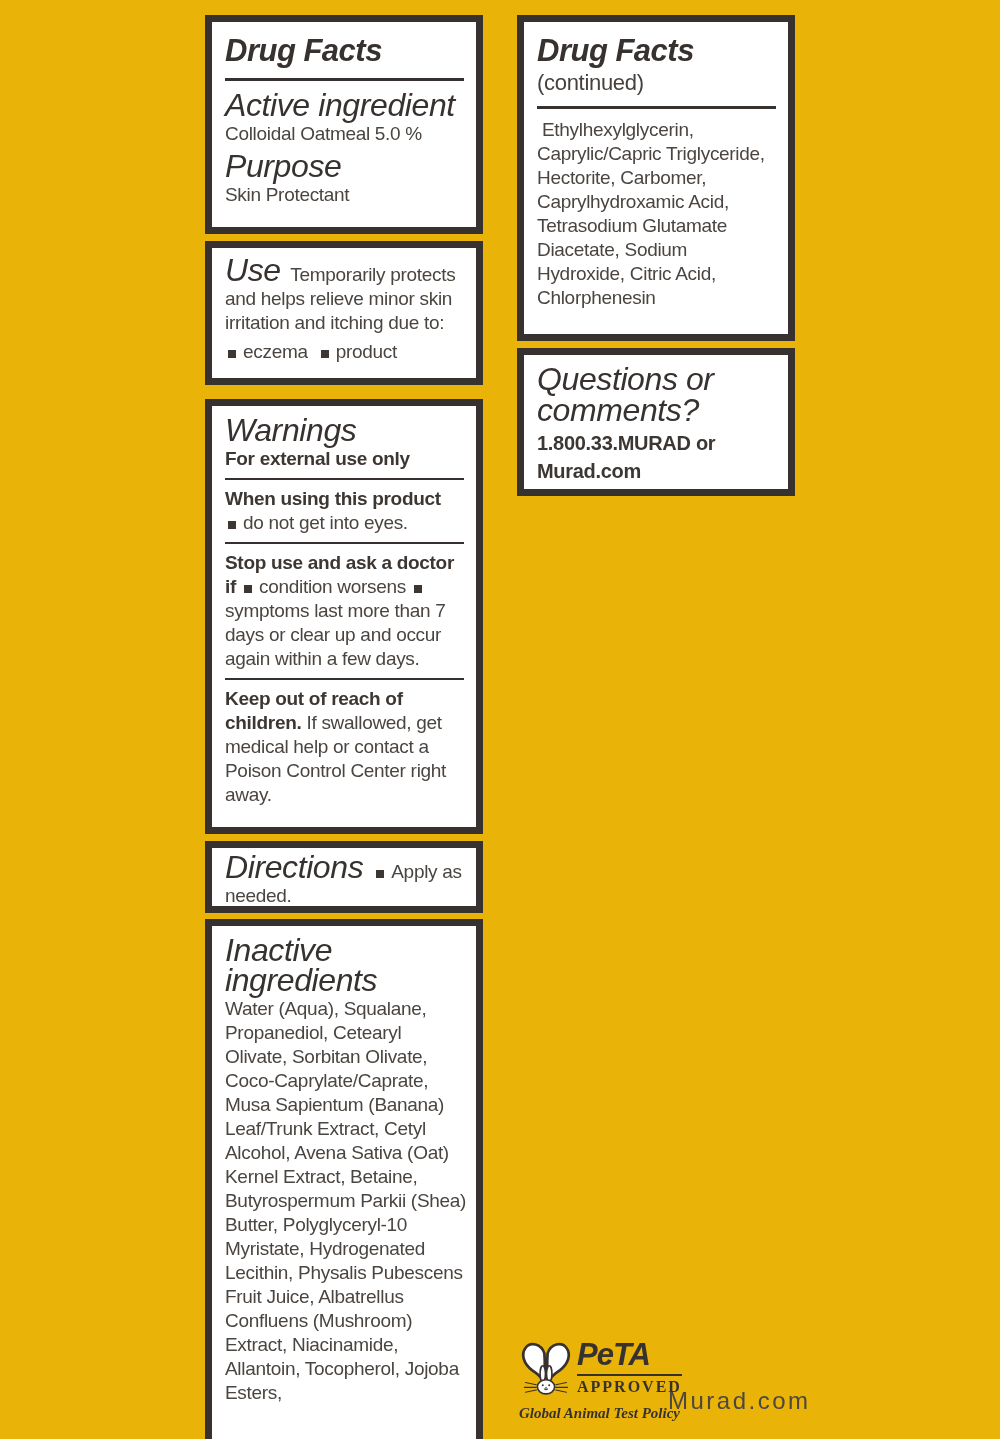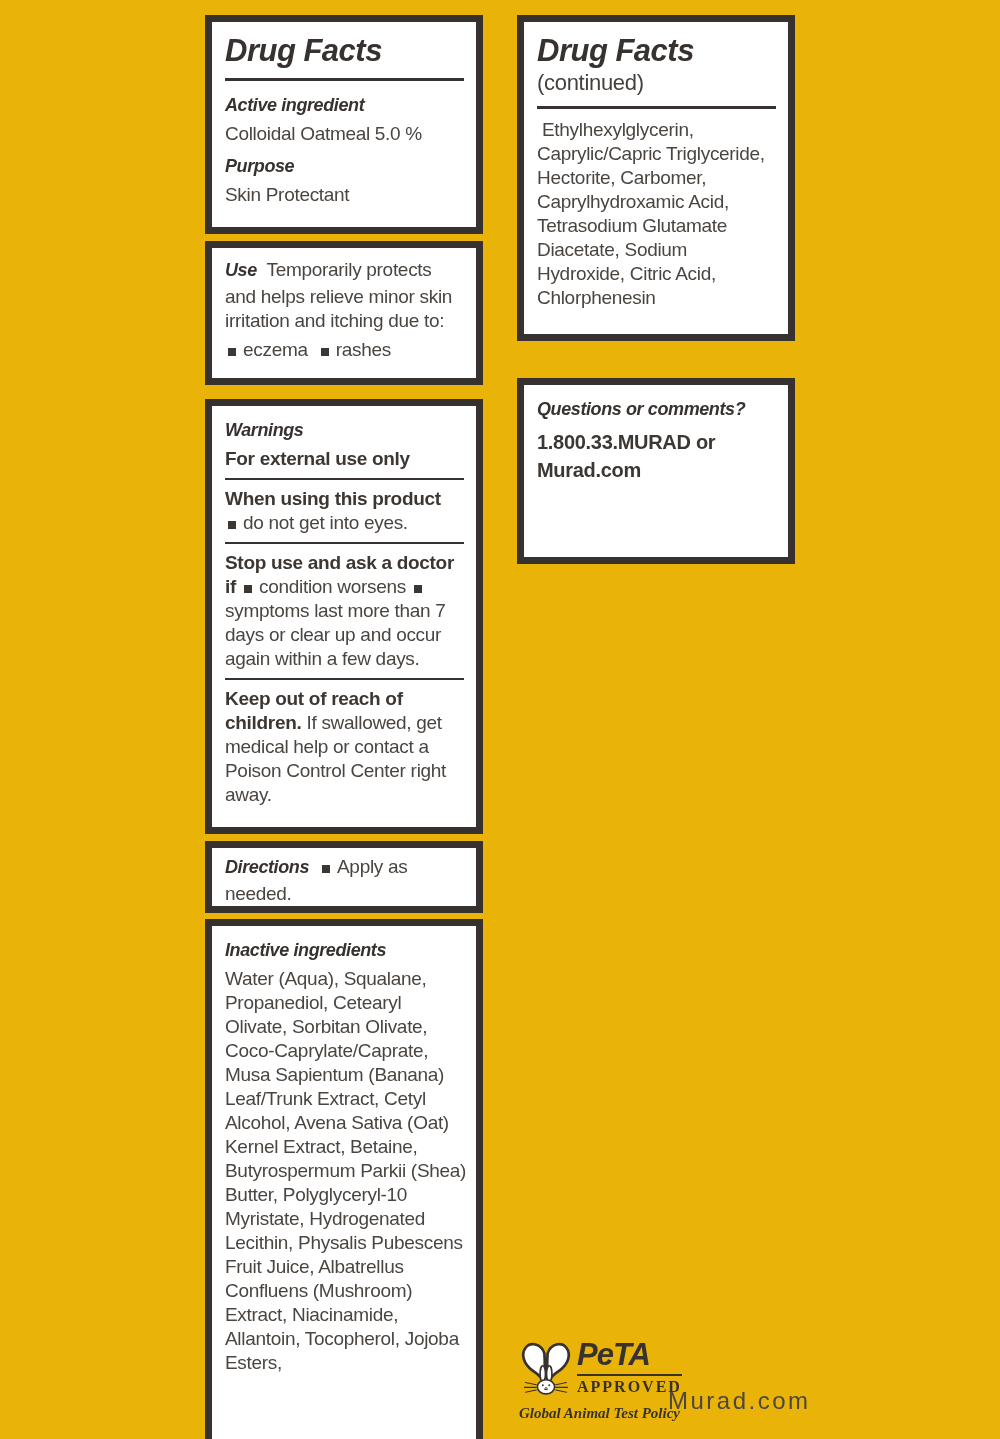--- a/index.html
+++ b/index.html
@@ -7,21 +7,21 @@
           font-family:"Liberation Sans","DejaVu Sans",sans-serif;color:#4a4540;}
   .panel{position:absolute;box-sizing:border-box;background:#ffffff;border:7px solid #37322f;
          padding:7px 9px 7px 13px;font-size:19px;line-height:24px;letter-spacing:-0.3px;overflow:hidden;}
   .col-l{left:205px;width:278px;}
   .col-r{left:517px;width:278px;}
   .title{font-style:italic;font-weight:bold;font-size:31px;line-height:36px;color:#37322f;
          letter-spacing:-0.5px;margin:4px 0 0 0;}
   .subtitle{font-size:22px;line-height:28px;color:#46413d;margin:0;}
   .title-rule{border:none;border-top:3px solid #37322f;margin:9px 3px 9px 0;}
   .rule{border:none;border-top:2px solid #37322f;margin:7px 3px 7px 0;}
-  .h2{font-style:italic;font-weight:bold;font-size:18px;line-height:30px;color:#37322f;letter-spacing:-0.4px;}
+  .h2{font-style:italic;font-weight:normal;font-size:32px;line-height:30px;color:#37322f;letter-spacing:-0.4px;}
   .h2-block{margin:2px 0 2px 0;}
   p{margin:0 0 5px 0;}
   .b{font-weight:bold;color:#3d3733;}
   .sq{display:inline-block;width:8px;height:8px;background:#3d3733;margin:0 7px 0 3px;}
   .arrow{position:absolute;right:14px;bottom:16px;font-size:20px;color:#37322f;line-height:20px;}
   
   .peta{position:absolute;left:519px;top:1337px;width:160px;color:#37322f;}
   .peta-row{display:flex;align-items:flex-start;}
   .peta-svg{flex:0 0 auto;}
   .peta-text{margin-left:4px;padding-top:2px;}
@@ -42,21 +42,21 @@
     <h1 class="title">Drug Facts</h1>
     <hr class="title-rule">
     <div class="h2 h2-block">Active ingredient</div>
     <p>Colloidal Oatmeal 5.0 %</p>
     <div class="h2 h2-block">Purpose</div>
     <p>Skin Protectant</p>
   </div>
 
   <div class="panel col-l" style="top:241px;height:144px;">
     <p><span class="h2">Use</span>&nbsp; <span>Temporarily protects and helps relieve minor skin irritation and itching due to:</span></p>
-    <p><span class="sq"></span><span>eczema</span>&nbsp;&nbsp;<span class="sq"></span><span>rashes</span></p>
+    <p><span class="sq"></span><span>eczema</span>&nbsp;&nbsp;<span class="sq"></span><span>product</span></p>
   </div>
 
   <div class="panel col-l" style="top:399px;height:435px;">
     <div class="h2 h2-block">Warnings</div>
     <p class="b">For external use only</p>
     <hr class="rule">
     <p><span class="b">When using this product</span><br>
       <span class="sq"></span><span>do not get into eyes.</span></p>
     <hr class="rule">
     <p><span class="b">Stop use and ask a doctor if</span> <span class="sq"></span><span>condition worsens</span> <span class="sq"></span><span>symptoms last more than 7 days or clear up and occur again within a few days.</span></p>
@@ -74,21 +74,21 @@
     <span class="arrow">▶</span>
   </div>
 
   <div class="panel col-r" style="top:15px;height:326px;">
     <h1 class="title">Drug Facts</h1>
     <p class="subtitle">(continued)</p>
     <hr class="title-rule">
     <p style="text-indent:5px;">Ethylhexylglycerin, Caprylic/Capric Triglyceride, Hectorite, Carbomer, Caprylhydroxamic Acid, Tetrasodium Glutamate Diacetate, Sodium Hydroxide, Citric Acid, Chlorphenesin</p>
   </div>
 
-  <div class="panel col-r" style="top:348px;height:186px;margin-top:30px;">
+  <div class="panel col-r" style="top:348px;height:148px;">
     <div class="h2" style="line-height:31px;margin:2px 0 3px 0;">Questions or comments?</div>
     <p class="b" style="font-size:20px;line-height:28px;">1.800.33.MURAD or Murad.com</p>
   </div>
 
   <div class="peta">
     <div class="peta-row">
       <svg class="peta-svg" width="54" height="64" viewBox="0 0 100 118">
         <g stroke="#37322f" fill="#ffffff" stroke-width="5" stroke-linejoin="round">
           <path d="M47 30 C41 12 21 8 12 20 C3 32 9 50 24 61 C33 67 41 74 46 81 C48 66 48 44 47 30 Z"></path>
           <path d="M53 30 C59 12 79 8 88 20 C97 32 91 50 76 61 C67 67 59 74 54 81 C52 66 52 44 53 30 Z"></path>

